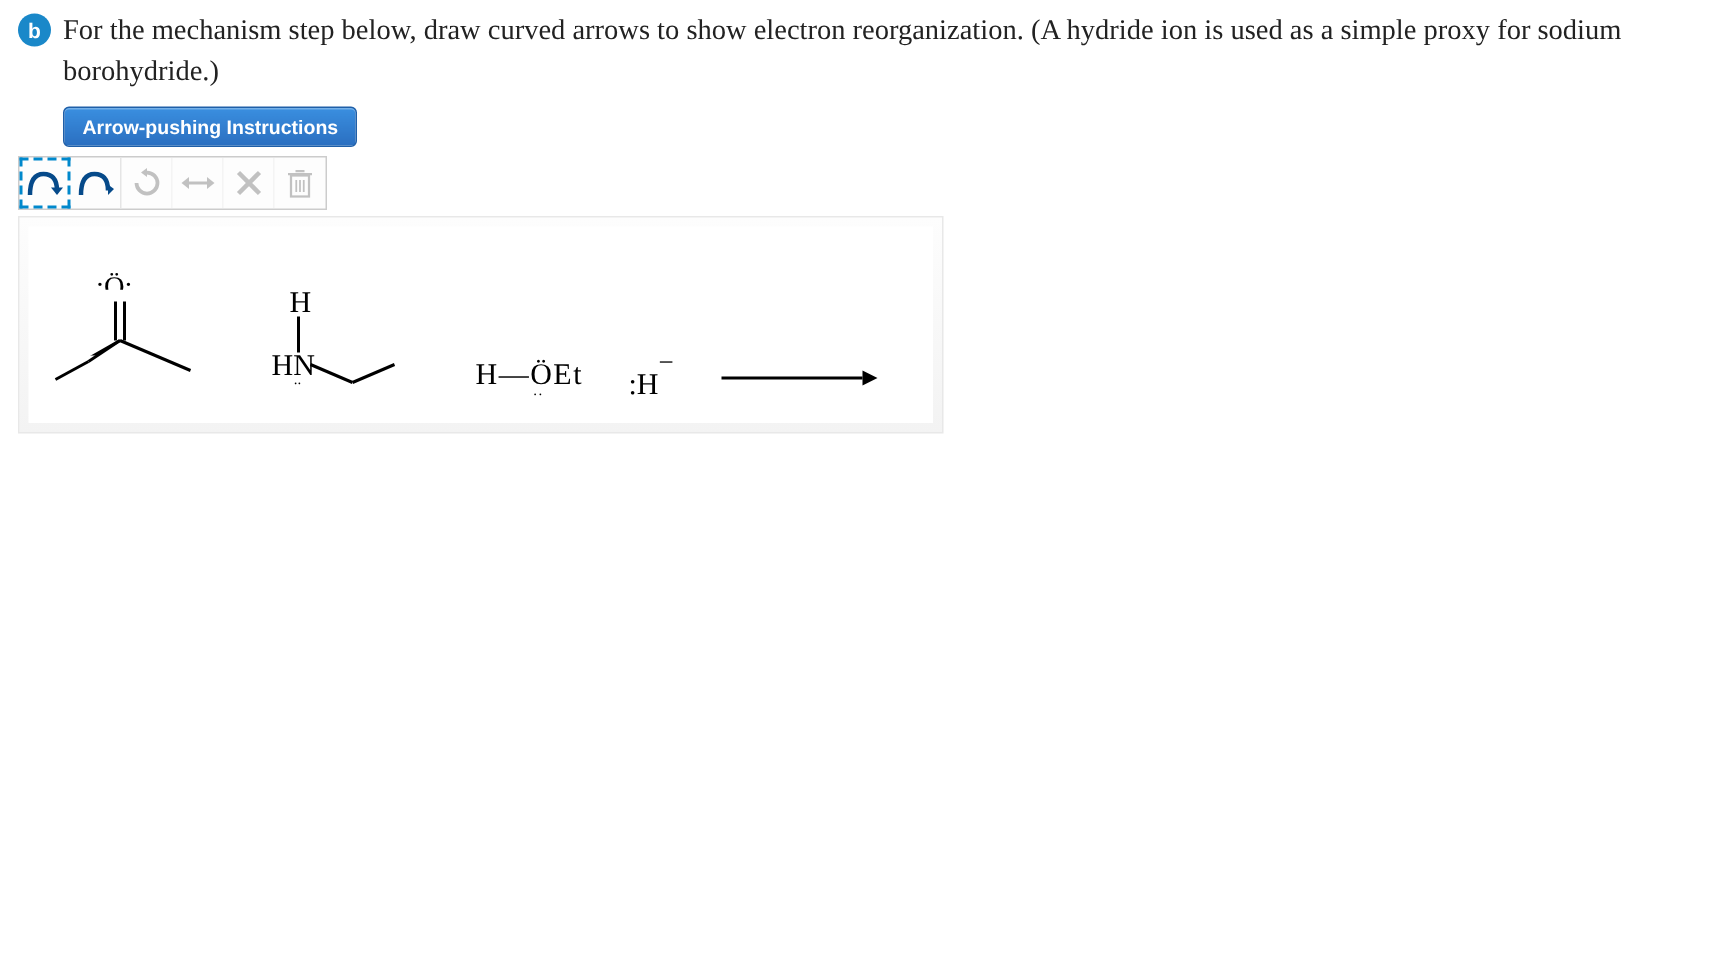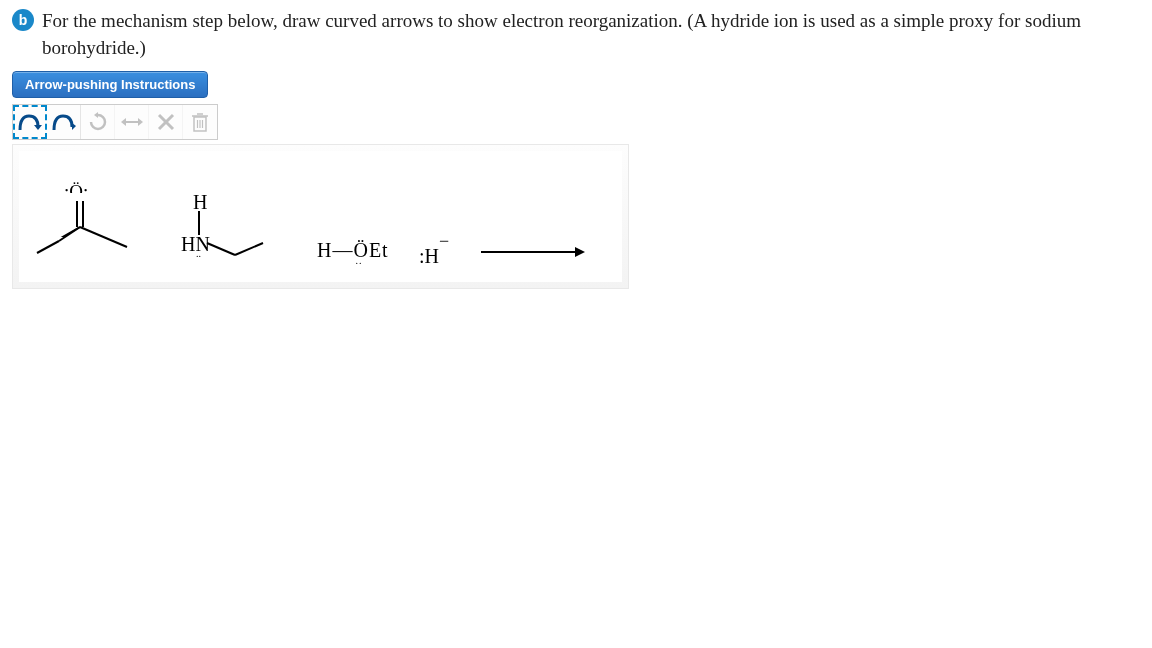--- a/index.html
+++ b/index.html
@@ -42,20 +42,21 @@
   .instructions-btn {
     display: inline-block;
     background: linear-gradient(#3a8fe0, #2b6fc0);
     border: 1px solid #1f5fa8;
     border-radius: 4px;
     color: #fff;
     font-family: Arial, sans-serif;
     font-size: 13px;
     font-weight: bold;
     padding: 5px 12px;
+    margin-left: 30px;
     margin-bottom: 6px;
     cursor: pointer;
     box-shadow: inset 0 1px 0 rgba(255,255,255,0.3);
   }
   .toolbar {
     display: flex;
     align-items: center;
     gap: 0;
     margin-left: 0;
     margin-bottom: 4px;

